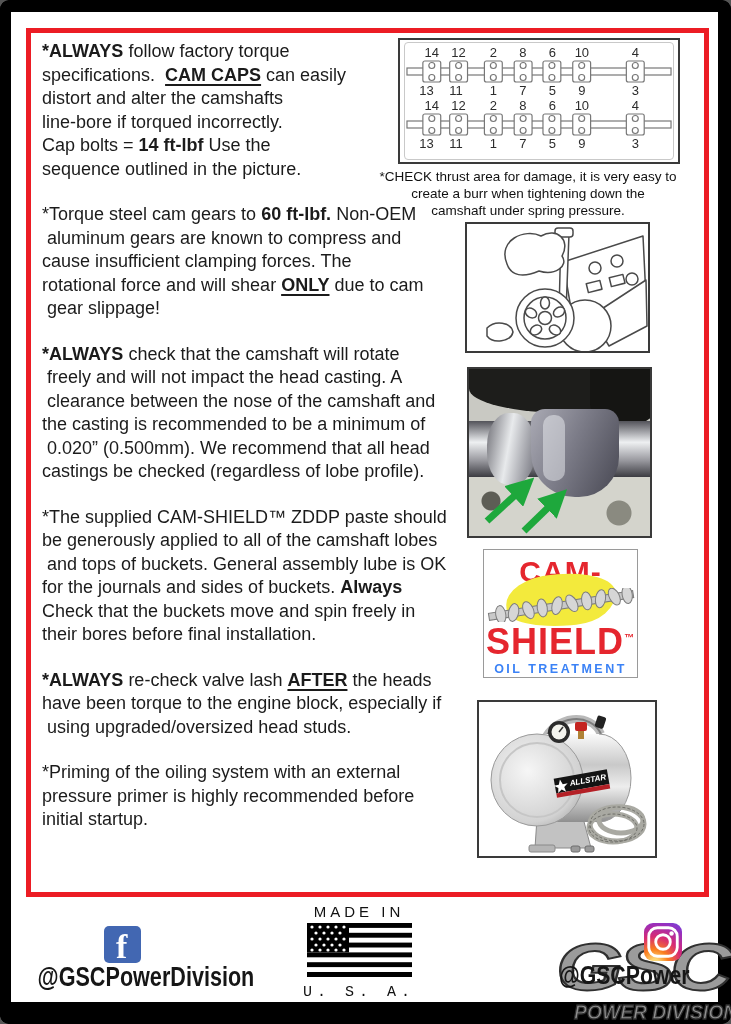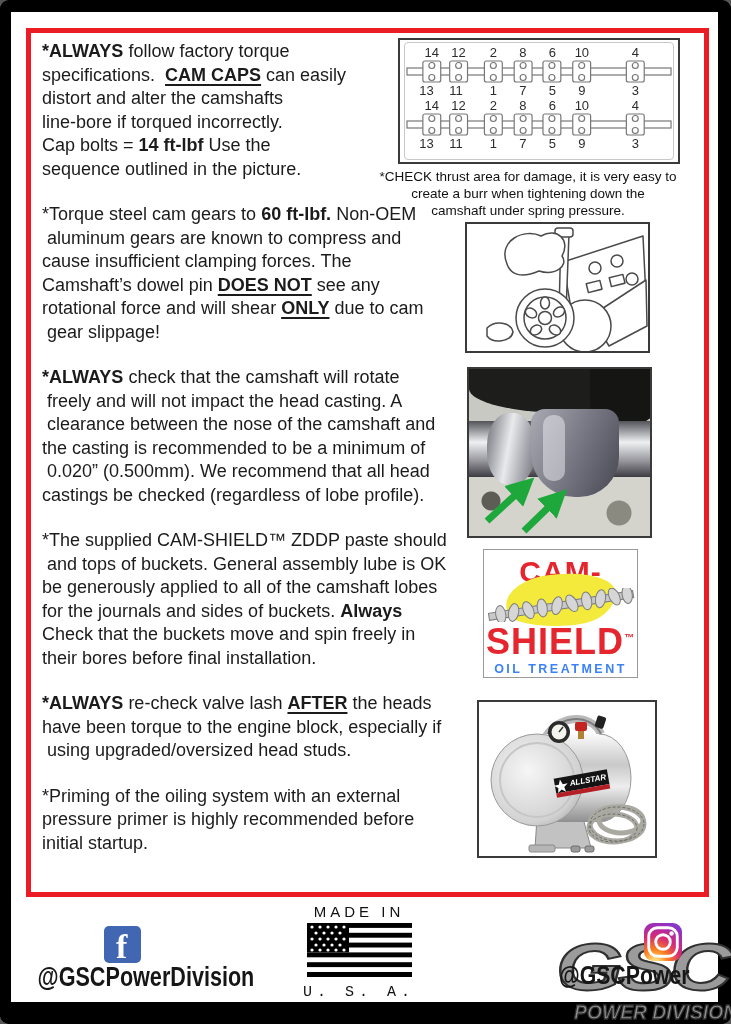--- a/index.html
+++ b/index.html
@@ -107,36 +107,35 @@
         <div class="tline"><span>specifications.  </span><span class="b u">CAM CAPS</span><span> can easily</span></div>
         <div class="tline"><span>distort and alter the camshafts</span></div>
         <div class="tline"><span>line-bore if torqued incorrectly.</span></div>
         <div class="tline"><span>Cap bolts = </span><span class="b">14 ft-lbf</span><span> Use the</span></div>
         <div class="tline"><span>sequence outlined in the picture.</span></div>
       </div>
       <div class="para">
         <div class="tline"><span>*Torque steel cam gears to </span><span class="b">60 ft-lbf.</span><span> Non-OEM</span></div>
         <div class="tline"><span> aluminum gears are known to compress and</span></div>
         <div class="tline"><span>cause insufficient clamping forces. The</span></div>
-        <div class="tline"><span>Camshaft’s dowel pin </span><span class="b u">DOES NOT</span><span> see any</span></div>
         <div class="tline"><span>rotational force and will shear </span><span class="b u">ONLY</span><span> due to cam</span></div>
         <div class="tline"><span> gear slippage!</span></div>
       </div>
       <div class="para">
         <div class="tline"><span class="b">*ALWAYS</span><span> check that the camshaft will rotate</span></div>
         <div class="tline"><span> freely and will not impact the head casting. A</span></div>
         <div class="tline"><span> clearance between the nose of the camshaft and</span></div>
         <div class="tline"><span>the casting is recommended to be a minimum of</span></div>
         <div class="tline"><span> 0.020” (0.500mm). We recommend that all head</span></div>
         <div class="tline"><span>castings be checked (regardless of lobe profile).</span></div>
       </div>
       <div class="para">
         <div class="tline"><span>*The supplied CAM-SHIELD™ ZDDP paste should</span></div>
+        <div class="tline"><span>be generously applied to all of the camshaft lobes</span></div>
         <div class="tline"><span> and tops of buckets. General assembly lube is OK</span></div>
-        <div class="tline"><span>be generously applied to all of the camshaft lobes</span></div>
         <div class="tline"><span>for the journals and sides of buckets. </span><span class="b">Always</span></div>
         <div class="tline"><span>Check that the buckets move and spin freely in</span></div>
         <div class="tline"><span>their bores before final installation.</span></div>
       </div>
       <div class="para">
         <div class="tline"><span class="b">*ALWAYS</span><span> re-check valve lash </span><span class="b u">AFTER</span><span> the heads</span></div>
         <div class="tline"><span>have been torque to the engine block, especially if</span></div>
         <div class="tline"><span> using upgraded/oversized head studs.</span></div>
       </div>
       <div class="para">

